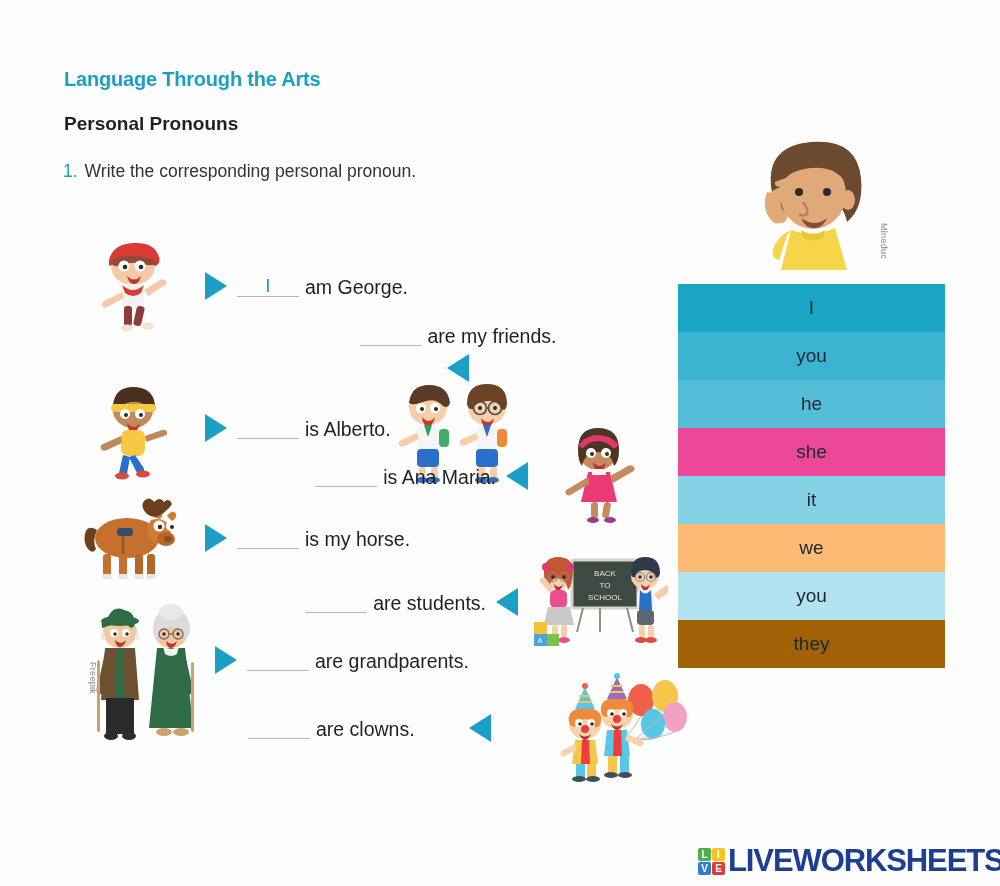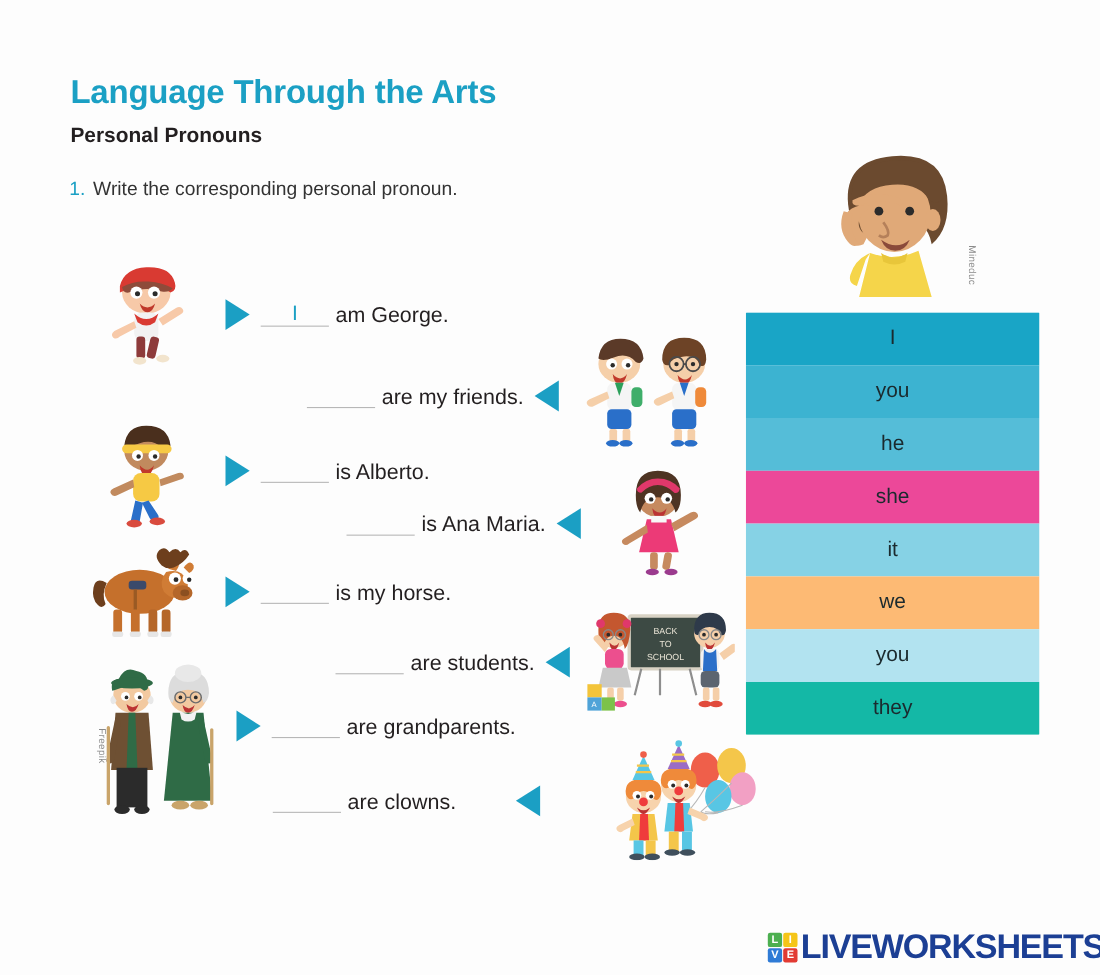--- a/index.html
+++ b/index.html
@@ -9,21 +9,21 @@
     background: #fdfdfd;
     font-family: "Liberation Sans", sans-serif;
     position: relative;
     overflow: hidden;
     color: #231f20;
   }
 
   
   #worksheet-title {
     position: absolute; left: 64px; top: 68px;
-    font-size: 30px; font-weight: bold; letter-spacing: -0.2px;
+    font-size: 20px; font-weight: bold; letter-spacing: -0.2px;
     color: #1ba0c4;
   }
   #worksheet-subtitle {
     position: absolute; left: 64px; top: 113px;
     font-size: 19px; font-weight: bold; color: #231f20;
   }
   #instruction-row {
     position: absolute; left: 63px; top: 161px;
     font-size: 17.5px; display: flex; align-items: baseline; gap: 7px;
     color: #333;
@@ -140,21 +140,21 @@
       <span class="tri-right"></span>
     </div>
     <div class="sentence-slot">
       <div class="sentence">
         <span class="blank filled">I</span>
         <span class="sent-text">am George.</span>
       </div>
     </div>
   </div>
 
-  <div class="ex-row right-side" style="top:312px;">
+  <div class="ex-row right-side" style="top:324px;flex-direction:column;">
     <div class="sentence-slot">
       <div class="sentence">
         <span class="blank"></span>
         <span class="sent-text">are my friends.</span>
       </div>
     </div>
     <div class="arrow-slot">
       <span class="tri-left"></span>
     </div>
     <div class="figure-slot" style="flex:0 0 150px;width:150px;">
@@ -507,21 +507,21 @@
     </div>
   <div class="pronoun-cell" style="background: rgb(134, 210, 229);">
       <span>it</span>
     </div>
   <div class="pronoun-cell" style="background: #fdba74;">
       <span>we</span>
     </div>
   <div class="pronoun-cell" style="background: rgb(178, 227, 240);">
       <span>you</span>
     </div>
-  <div class="pronoun-cell" style="background: #14b8a6;">
+  <div class="pronoun-cell" style="background: #a16207;">
       <span>they</span>
     </div>
 </div>
 
 <div id="footer-logo">
   <div id="logo-tiles">
     <span class="logo-tile" style="background: rgb(76, 175, 80);">L</span>
     <span class="logo-tile" style="background: rgb(245, 197, 24);">I</span>
     <span class="logo-tile" style="background: rgb(47, 123, 214);">V</span>
     <span class="logo-tile" style="background: rgb(226, 59, 51);">E</span>

